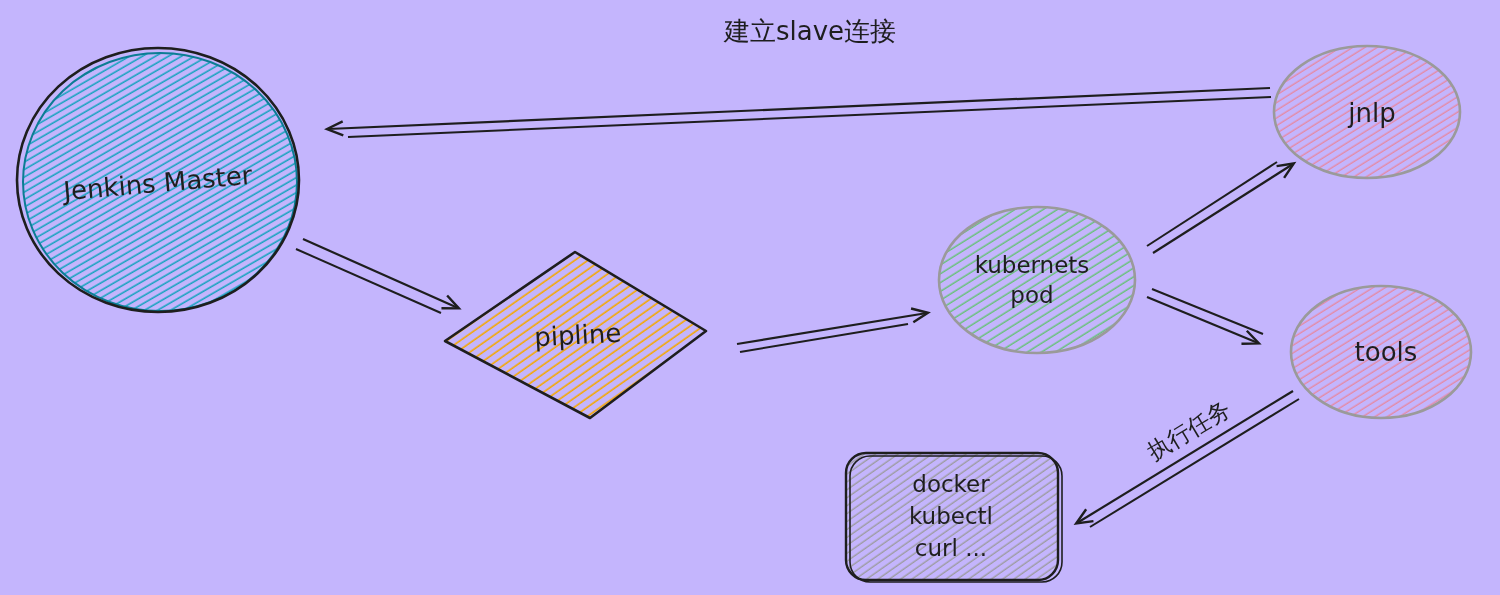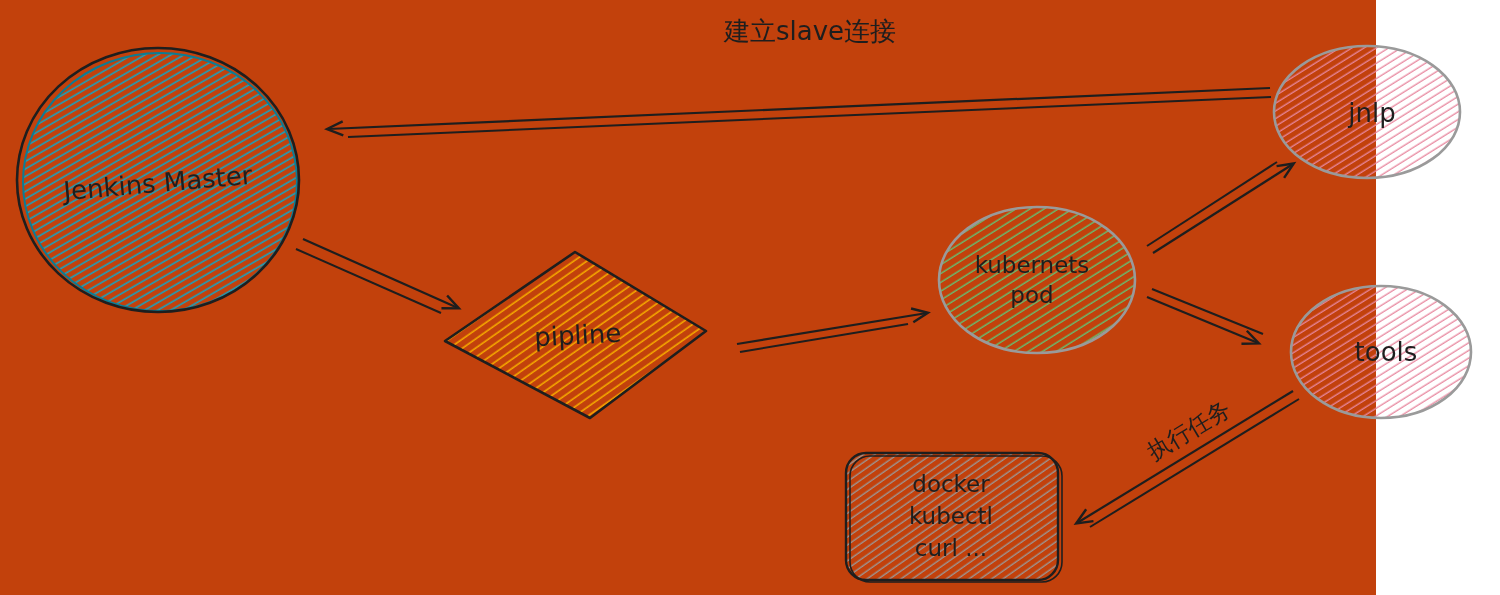--- a/index.html
+++ b/index.html
@@ -6,23 +6,23 @@
     margin: 0;
     padding: 0;
     background: #ffffff;
     width: 1500px;
     height: 595px;
     overflow: hidden;
     font-family: "DejaVu Sans", sans-serif;
   }
   .canvas {
     position: relative;
-    width: 1376px;
+    width: 1500px;
     height: 595px;
-    background: #c2410c;
+    background: #c4b5fd;
   }
   svg text {
     fill: #1e1e1e;
     font-family: "DejaVu Sans", sans-serif;
   }
   .node-label {
     font-size: 26px;
     font-weight: 500;
   }
   .node-label-sm {

